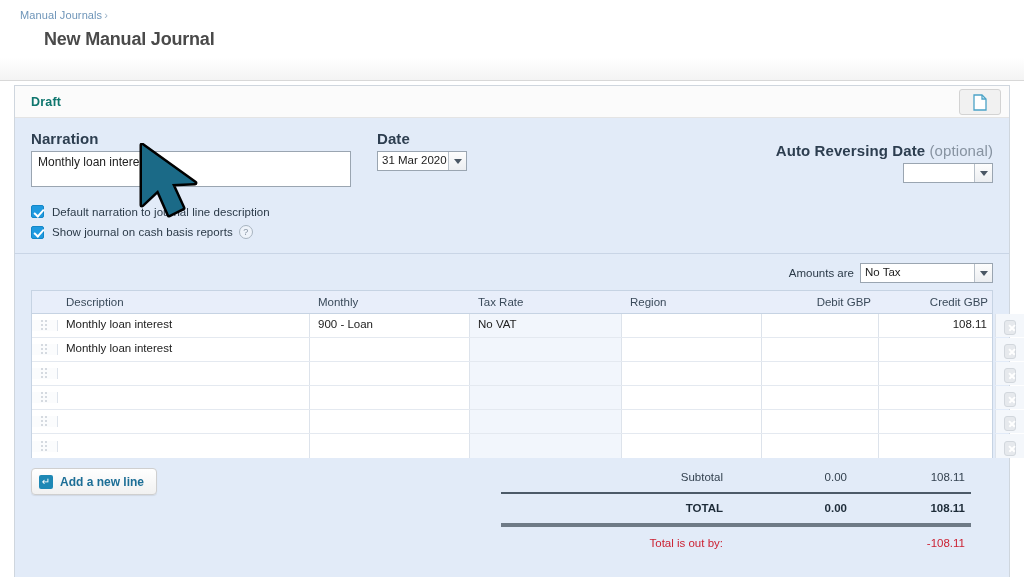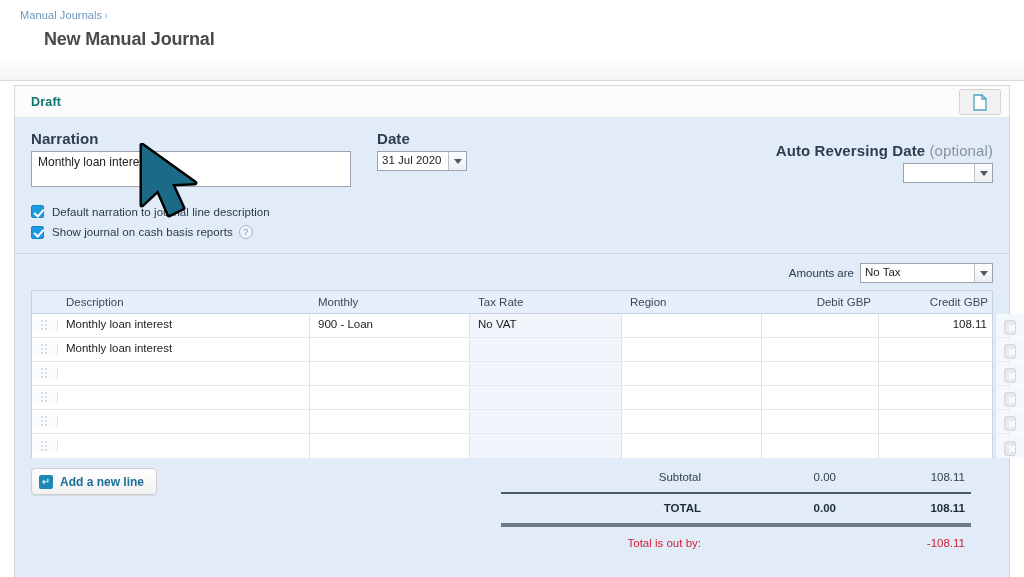--- a/index.html
+++ b/index.html
@@ -321,21 +321,21 @@
     font-weight: bold;
     color: #1c6e96;
   }
 
   .totals {
     position: absolute;
     right: 22px;
     top: -3px;
     width: 470px;
   }
-  .t-row { display: flex; align-items: center; height: 24px; gap: 11px; }
+  .t-row { display: flex; align-items: center; height: 24px; }
   .t-label { flex: 1; text-align: right; font-size: 11.5px; color: #33414f; padding-right: 18px;}
   .t-debit { width: 120px; text-align: right; font-size: 11.5px; color: #33414f; padding-right: 14px;}
   .t-credit{ width: 110px; text-align: right; font-size: 11.5px; color: #33414f; padding-right: 6px;}
   .t-row.total .t-label,
   .t-row.total .t-debit,
   .t-row.total .t-credit { font-weight: bold; color:#1d2b38; }
   .rule-thin { border-top: 2px solid #4c5a68; margin: 3px 0 2px 0; }
   .rule-thick { border-top: 4px solid #6e7a86; margin: 3px 0 4px 0; }
   .t-row.out .t-label { color: #cc2233; }
   .t-row.out .t-credit { color: #cc2233; font-weight: normal; }
@@ -378,21 +378,21 @@
     <div class="row-top">
 
       <div class="field">
         <div class="field-label">Narration</div>
         <textarea class="narration-box" style="">Monthly loan interest</textarea>
       </div>
 
       <div class="field date-field">
         <div class="field-label">Date</div>
         <div class="combo">
-          <div class="combo-text">31 Jul 2020</div>
+          <div class="combo-text">31 Mar 2020</div>
           <div class="combo-arrow">
             <span class="arrow-glyph"></span>
           </div>
         </div>
       </div>
 
       <div class="auto-rev">
         <div class="field-label">
           <span>Auto Reversing Date</span>
           <span class="optional">(optional)</span>

